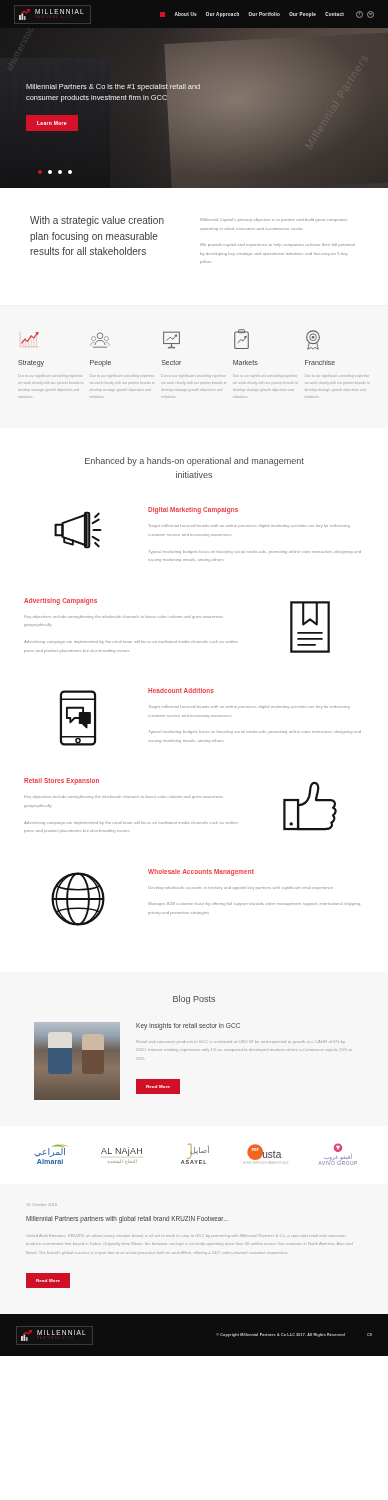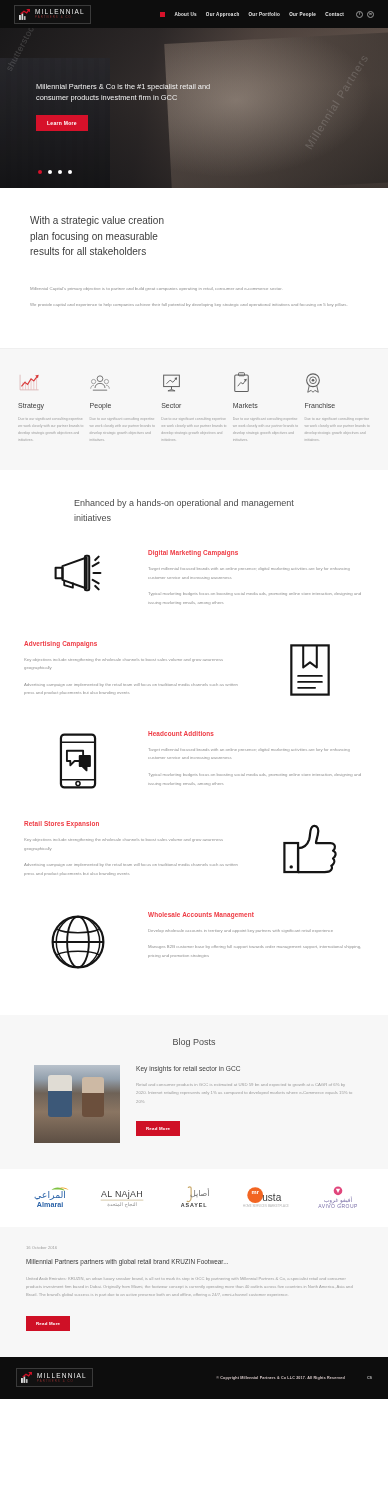--- a/index.html
+++ b/index.html
@@ -79,54 +79,54 @@
   .hero-wm {
     position: absolute; right: 28px; top: 24px;
     font-size: 11px; color: rgba(255,255,255,.16); letter-spacing: 1px;
     transform: rotate(-58deg); transform-origin: right top; z-index: 3; white-space: nowrap;
   }
   .hero-wm2 {
     position: absolute; left: 4px; top: 40px;
     font-size: 9px; color: rgba(255,255,255,.17); letter-spacing: .5px;
     transform: rotate(-62deg); transform-origin: left top; z-index: 3; white-space: nowrap;
   }
-  .hero-inner { position: relative; z-index: 6; padding: 0 36px; padding-top: 53px; }
+  .hero-inner { position: relative; z-index: 6; padding: 0 26px; padding-top: 53px; }
   .hero-h {
     font-size: 7.4px; line-height: 1.55; color: #f2f2f2; font-weight: 400; max-width: 200px;
   }
   .hero-btn {
     margin-top: 11px;
     display: inline-block; background: #d6112a; color: #fff;
     font-size: 5px; font-weight: 700; padding: 5px 11px; letter-spacing: .3px;
     border: none; cursor: pointer;
   }
   .dots { position: absolute; left: 38px; bottom: 14px; display: flex; gap: 6px; z-index: 6; }
   .dot { width: 4px; height: 4px; border-radius: 50%; background: #fff; }
   .dot.active { background: #d6112a; }
 
   
-  .intro { padding: 25px 30px 30px; display: flex; gap: 22px; background: #fff; flex-direction: column; }
+  .intro { padding: 25px 30px 30px; display: flex; gap: 22px; background: #fff; }
   .intro-h { font-size: 10px; line-height: 1.55; color: #3b3b3b; width: 148px; font-weight: 400; }
   .intro-body { flex: 1; padding-top: 3px; }
   .intro-body p { font-size: 4.4px; line-height: 1.95; color: #8d8d8d; margin-bottom: 8px; }
 
   
   .pillars {
     background: #f7f7f7; padding: 20px 18px 26px;
     display: flex; gap: 6px; border-top: 1px solid #efefef;
   }
   .pillar { flex: 1; }
   .pillar-ico { height: 24px; display: flex; align-items: flex-end; margin-bottom: 9px; }
   .pillar h4 { font-size: 7px; color: #3d3d3d; font-weight: 400; margin-bottom: 7px; }
   .pillar p { font-size: 3.5px; line-height: 2.05; color: #9a9a9a; }
 
   
   .features { padding: 26px 0 22px; background: #fff; }
   .feat-title {
-    text-align: left; font-size: 9px; line-height: 1.6; color: #4a4a4a;
+    text-align: center; font-size: 9px; line-height: 1.6; color: #4a4a4a;
     font-weight: 400; margin: 0 auto 22px; max-width: 240px;
   }
   .frow { display: flex; align-items: flex-start; padding: 0 24px; margin-bottom: 22px; gap: 16px; }
   .frow.rev { flex-direction: row-reverse; }
   .fico {
     width: 108px; flex: none; display: flex; align-items: center; justify-content: center;
     padding-top: 4px;
   }
   .ftxt { flex: 1; padding-top: 2px; }
   .ftxt h3 {

